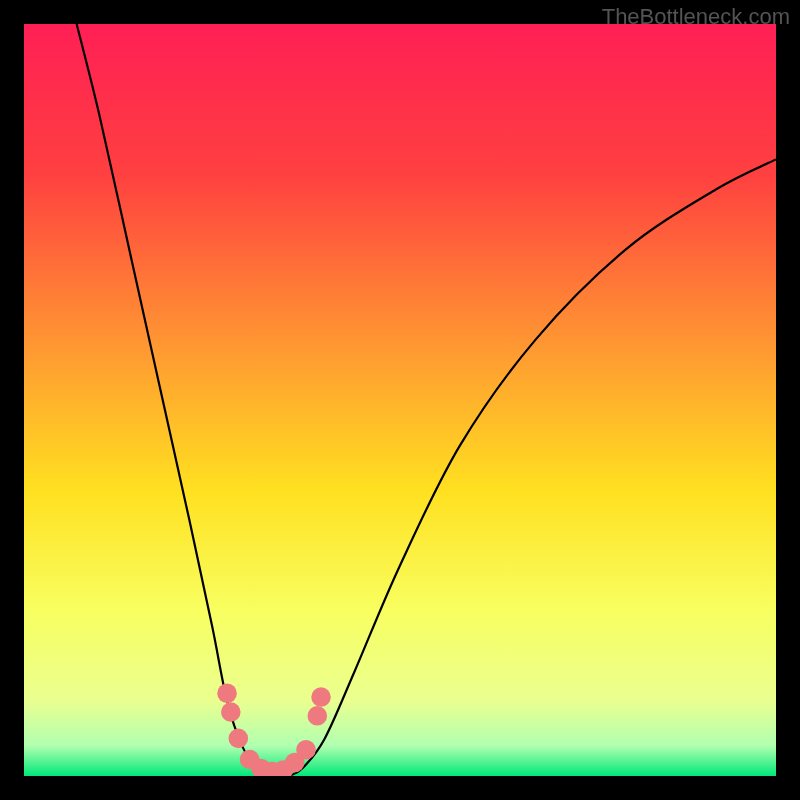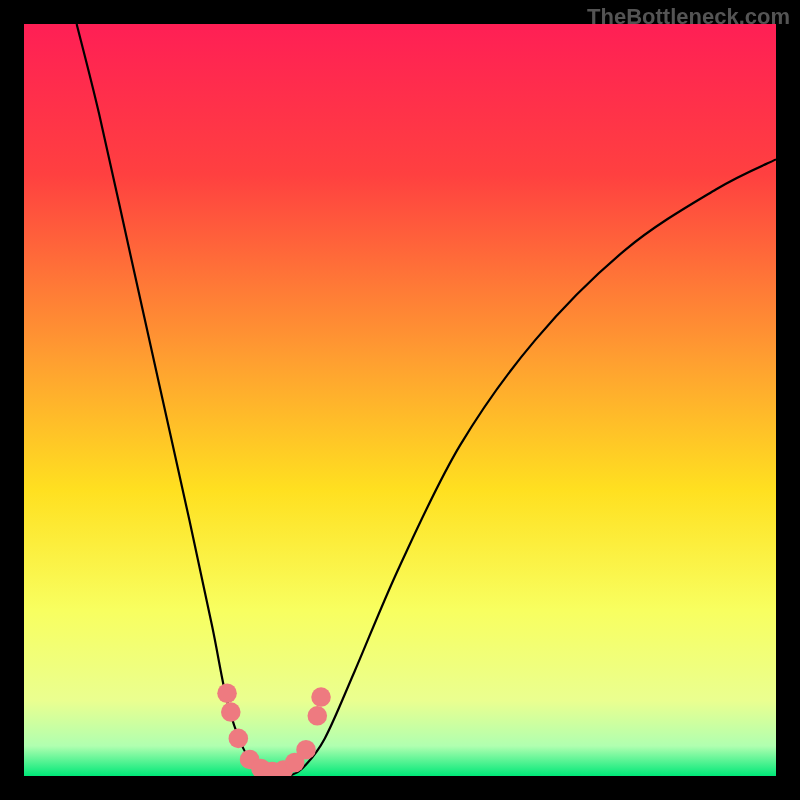--- a/index.html
+++ b/index.html
@@ -25,21 +25,21 @@
     top: 0;
     width: 752px;
     height: 752px;
   }
   .watermark {
     position: absolute;
     top: 4px;
     right: 10px;
     color: #545454;
     font-size: 22px;
-    font-weight: 700;
+    font-weight: 400;
     letter-spacing: 0px;
   }
   svg { display: block; }
 </style>
 </head>
 <body>
 
 <div class="frame">
   <svg class="plot" viewBox="0 0 752 752">
     <defs>

